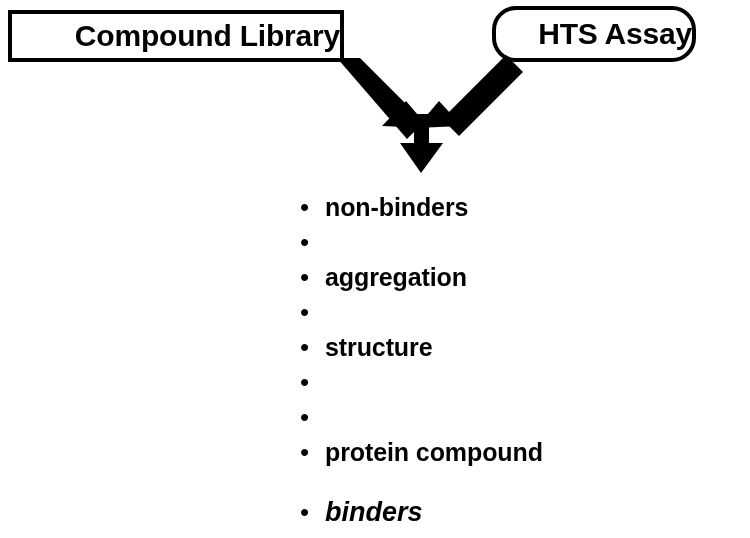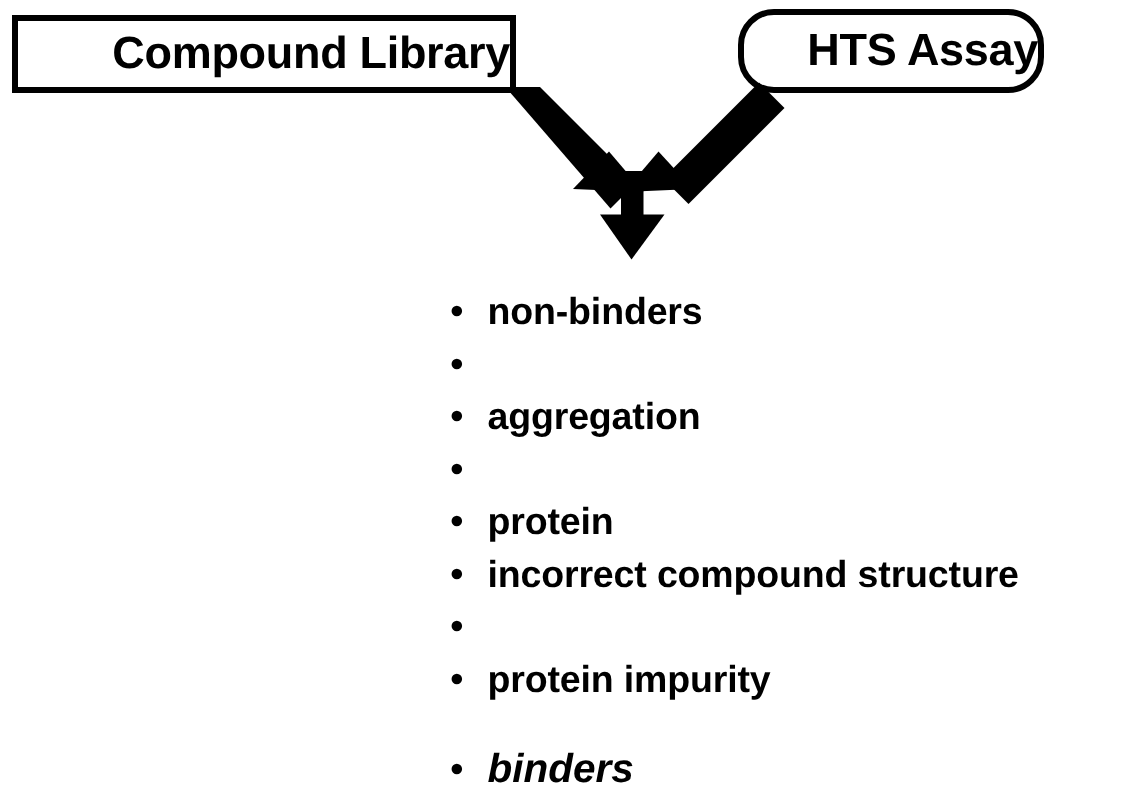--- a/index.html
+++ b/index.html
@@ -188,35 +188,34 @@
       <span class="bullet">•</span>
       <span class="issue-text">aggregation</span>
     </li>
 
     <li class="issue-row">
       <span class="bullet">•</span>
     </li>
 
     <li class="issue-row">
       <span class="bullet">•</span>
-      <span class="issue-text">protein</span>
-    </li>
-
-    <li class="issue-row">
-      <span class="bullet">•</span>
-      <span class="issue-text">incorrect compound structure</span>
-    </li>
-
-    <li class="issue-row">
-      <span class="bullet">•</span>
-    </li>
-
-    <li class="issue-row">
-      <span class="bullet">•</span>
-      <span class="issue-text">protein impurity</span>
+      <span class="issue-text">structure</span>
+    </li>
+
+    <li class="issue-row">
+      <span class="bullet">•</span>
+    </li>
+
+    <li class="issue-row">
+      <span class="bullet">•</span>
+    </li>
+
+    <li class="issue-row">
+      <span class="bullet">•</span>
+      <span class="issue-text">protein compound</span>
     </li>
 
   </ul>
 
   <div id="binders-row">
     <span class="bullet">•</span>
     <span class="issue-text">binders</span>
   </div>
 
 </div>

